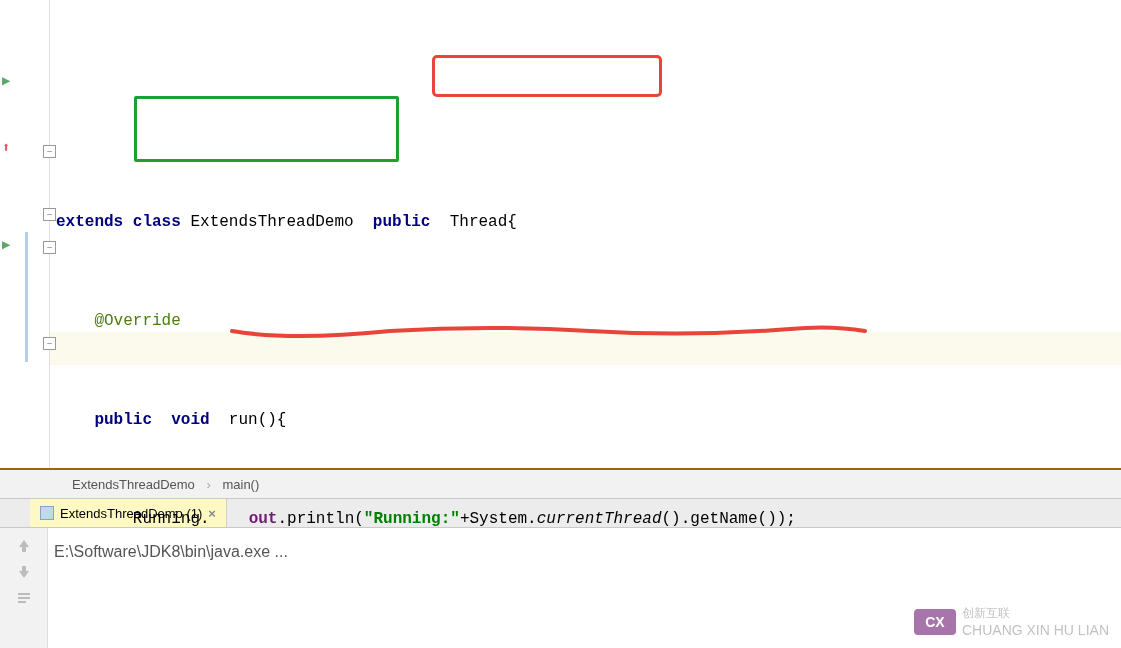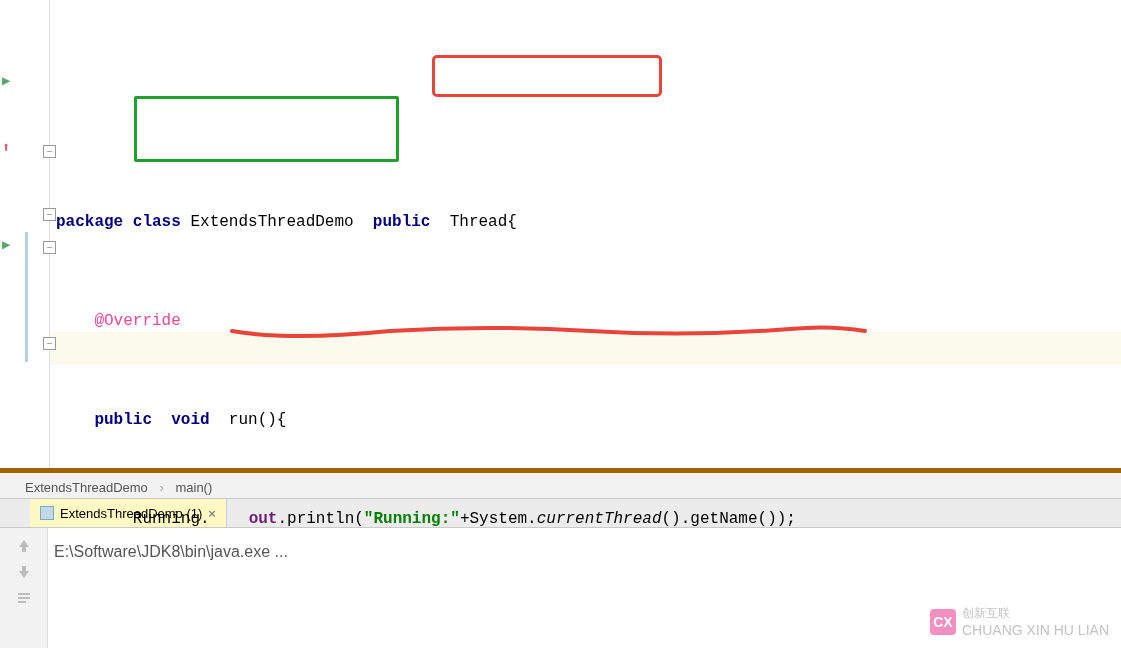--- a/index.html
+++ b/index.html
@@ -57,21 +57,21 @@
 .code-area {
   flex: 1;
   padding: 8px 0 0 6px;
   font-family: "Courier New", Consolas, monospace;
   font-size: 16px;
   line-height: 33px;
   position: relative;
   white-space: pre;
 }
 .kw { color: #000080; font-weight: bold; }
-.ann { color: #ec4899; }
+.ann { color: #4d7c0f; }
 .field { color: #701a75; font-weight: bold; margin-left: 39px; }
 .str { color: #008000; font-weight: bold; }
 .methoditalic { font-style: italic; }
 .hl-line {
   position: absolute;
   left: 0;
   top: 332px;
   height: 33px;
   width: 100%;
   background: #fcfaed;
@@ -104,23 +104,23 @@
   position: absolute;
   left: 122px;
   top: 290px;
   width: 640px;
   height: 20px;
   pointer-events: none;
 }
 .underline-red svg { width: 100%; height: 100%; }
 .breadcrumb {
   height: 30px;
-  border-top: 5px solid #a16207;
+  border-top: 2px solid #a16207;
   background: #f2f2f2;
-  padding-left: 25px;
+  padding-left: 72px;
   font-size: 13px;
   line-height: 30px;
   color: #555;
   font-family: "Segoe UI", sans-serif;
 }
 .breadcrumb span.sep { color: #aaa; margin: 0 8px; }
 .tab-row {
   height: 30px;
   background: #ececec;
   border-top: 1px solid #c9c9c9;
@@ -178,23 +178,23 @@
   bottom: 10px;
   font-size: 12px;
   color: #999;
   display: flex;
   align-items: center;
   gap: 6px;
   opacity: 0.6;
   font-family: "Microsoft YaHei", sans-serif;
 }
 .watermark .logo {
-  width: 26px;
+  width: 42px;
   height: 26px;
-  background: #ec4899;
+  background: #701a75;
   border-radius: 4px;
   color: #fff;
   display: flex;
   align-items: center;
   justify-content: center;
   font-weight: bold;
   font-size: 14px;
 }
 .close-x { color: #888; font-weight: bold; }
 </style>
@@ -208,21 +208,21 @@
     <div class="gutter-run r2">▶</div>
     <div class="fold f1">−</div>
     <div class="fold f2">−</div>
     <div class="fold f3">−</div>
     <div class="fold f4">−</div>
     <div class="blue-bar"></div>
   </div>
   <div class="code-area">
     <div class="hl-line"></div>
     <div>&nbsp;</div>
-    <div><span class="kw">package class </span><span>ExtendsThreadDemo</span><span class="kw">  public  </span><span>Thread{</span></div>
+    <div><span class="kw">extends class </span><span>ExtendsThreadDemo</span><span class="kw">  public  </span><span>Thread{</span></div>
     <div>    <span class="ann">@Override</span></div>
     <div>    <span class="kw">public  void  </span><span>run(){</span></div>
     <div><span>        Running.</span><span class="field">out</span><span>.println(</span><span class="str">"Running:"</span><span>+System.</span><span class="methoditalic">currentThread</span><span>().getName());</span></div>
     
     
     
     
     
     
     

